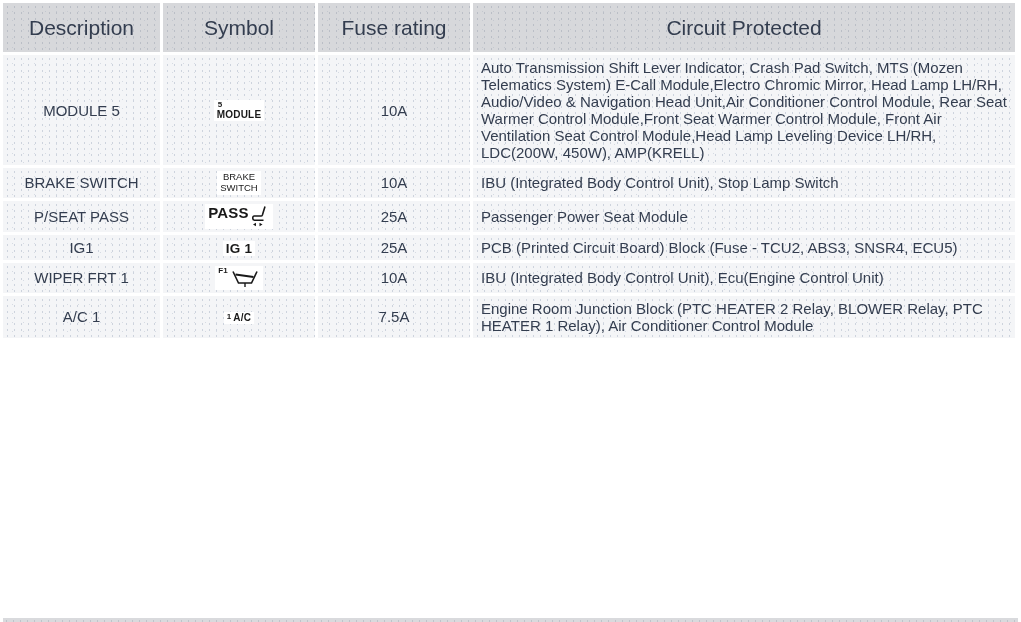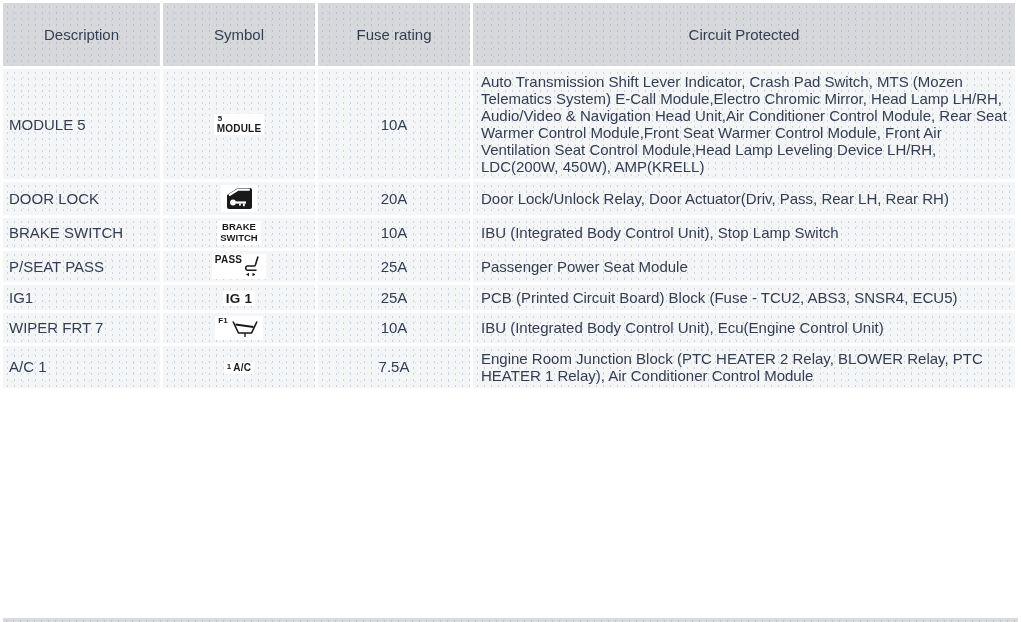--- a/index.html
+++ b/index.html
@@ -18,41 +18,41 @@
       radial-gradient(#d6dbe3 0.7px, rgba(0,0,0,0) 0.9px);
     background-size:7px 6px, 11px 9px;
     background-position:1px 1px, 4px 4px;
     vertical-align:middle;
   }
   th{
     background-color:#d7d8db;
     background-image:
       radial-gradient(#babec6 0.7px, rgba(0,0,0,0) 0.9px),
       radial-gradient(#c4c8cf 0.7px, rgba(0,0,0,0) 0.9px);
-    font-weight:normal;font-size:15px;height:27px;padding:18px 4px;
+    font-weight:normal;font-size:21px;height:27px;padding:11px 4px;
   }
   td{font-size:15px;padding:3px 6px;}
-  td.desc{}
+  td.desc{text-align:center;}
   td.rate{text-align:center;}
   td.symc{text-align:center;}
   td.circ{text-align:left;padding:4px 6px 4px 8px;line-height:17px;}
   .symbox{
     display:inline-flex;align-items:center;justify-content:center;
     background:#ffffff;padding:1px 3px;line-height:1;vertical-align:middle;
   }
   .symbox.stack{flex-direction:column;align-items:flex-start;}
   .symbox.stackc{flex-direction:column;align-items:center;}
   .symbox.topalign{align-items:flex-start;}
   .sup{font-size:8px;font-weight:bold;color:#191919;margin-right:2px;}
   .sup.blk{display:block;margin:0 0 1px 1px;}
   .symtxt{font-weight:bold;font-size:10px;color:#191919;letter-spacing:0.2px;}
-  .symtxt.small{font-size:10px;}
+  .symtxt.small{font-size:15px;}
   .symtxt.big{font-size:13.5px;}
   .symtxt.suffix{font-size:12px;margin-left:2px;}
-  .twoline{font-weight:bold;font-size:9.5px;color:#191919;line-height:1.15;text-align:left;display:block;}
+  .twoline{font-weight:normal;font-size:9.5px;color:#191919;line-height:1.15;text-align:left;display:block;}
   svg.sym{display:block;}
   .bottom-strip{
     position:absolute;left:3px;right:3px;bottom:0;height:4px;
     background-color:#d9dadd;
     background-image:radial-gradient(#bfc3ca 0.7px, rgba(0,0,0,0) 0.9px);
     background-size:7px 6px;
   }
 </style>
 </head>
 <body>
@@ -80,37 +80,20 @@
         <span class="symbox stack">
           <span class="sup blk">5</span>
           <span class="symtxt">MODULE</span>
         </span>
       </td>
       <td class="rate">10A</td>
       <td class="circ">Auto Transmission Shift Lever Indicator, Crash Pad Switch, MTS (Mozen Telematics System) E-Call Module,Electro Chromic Mirror, Head Lamp LH/RH, Audio/Video &amp; Navigation Head Unit,Air Conditioner Control Module, Rear Seat Warmer Control Module,Front Seat Warmer Control Module, Front Air Ventilation Seat Control Module,Head Lamp Leveling Device LH/RH, LDC(200W, 450W), AMP(KRELL)</td>
     </tr>
 
 
-    <tr>
-      <td class="desc">DOOR LOCK</td>
-      <td class="symc">
-        <span class="symbox">
-          <svg class="sym" width="30" height="25" viewBox="0 0 30 25">
-            <path d="M3,10 Q3,9 4,8.3 L13,2.6 Q14,2 15.3,2 L26,2 Q28,2 28,4 L28,21 Q28,23 26,23 L5,23 Q3,23 3,21 Z" fill="#191919"></path>
-            <path d="M5,9.2 L14.2,3.6 L25.8,3.6" fill="none" stroke="#ffffff" stroke-width="2.2"></path>
-            <circle cx="9" cy="16.5" r="2.9" fill="#ffffff"></circle>
-            <rect x="11.5" y="15.4" width="10.5" height="2.2" fill="#ffffff"></rect>
-            <rect x="15" y="17.4" width="1.8" height="2.2" fill="#ffffff"></rect>
-            <rect x="19" y="17.4" width="1.8" height="2.8" fill="#ffffff"></rect>
-          </svg>
-        </span>
-      </td>
-      <td class="rate">20A</td>
-      <td class="circ">Door Lock/Unlock Relay, Door Actuator(Driv, Pass, Rear LH, Rear RH)</td>
-    </tr>
 
 
     <tr>
       <td class="desc">BRAKE SWITCH</td>
       <td class="symc">
         <span class="symbox stackc">
           <span class="twoline">BRAKE</span>
           <span class="twoline">SWITCH</span>
         </span>
       </td>
@@ -139,21 +122,21 @@
       <td class="symc">
         <span class="symbox">
           <span class="symtxt big">IG 1</span>
         </span>
       </td>
       <td class="rate">25A</td>
       <td class="circ">PCB (Printed Circuit Board) Block (Fuse - TCU2, ABS3, SNSR4, ECU5)</td>
     </tr>
 
     <tr>
-      <td class="desc">WIPER FRT 7</td>
+      <td class="desc">WIPER FRT 1</td>
       <td class="symc">
         <span class="symbox topalign">
           <span class="sup">F1</span>
           <svg class="sym" width="30" height="22" viewBox="0 0 30 22">
             <path d="M3,4.5 L8.5,16 L21.5,16 L27,4.5" fill="none" stroke="#191919" stroke-width="1.6"></path>
             <line x1="5.5" y1="7.5" x2="23.5" y2="10" stroke="#191919" stroke-width="2"></line>
             <line x1="15" y1="16" x2="15" y2="20" stroke="#191919" stroke-width="1.4"></line>
           </svg>
         </span>
       </td>

